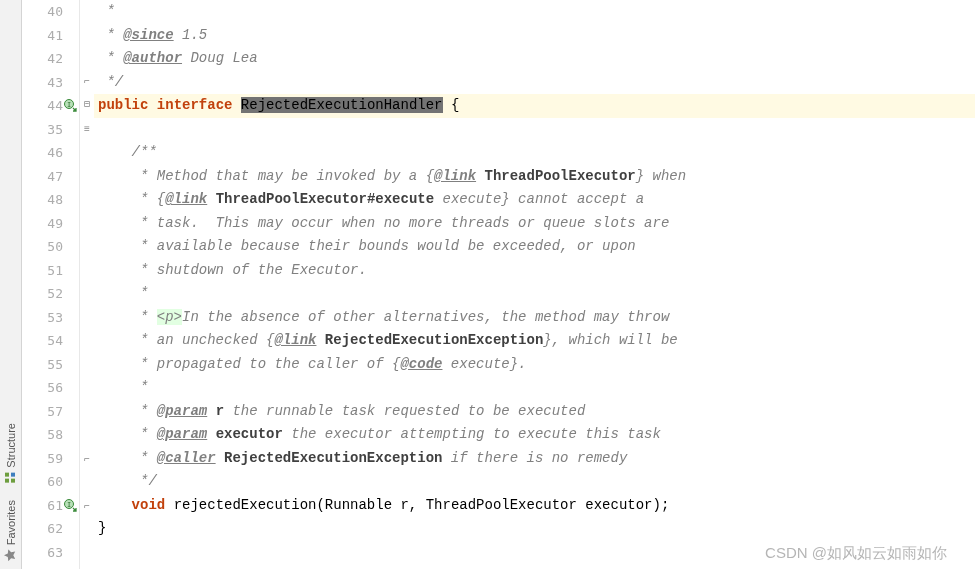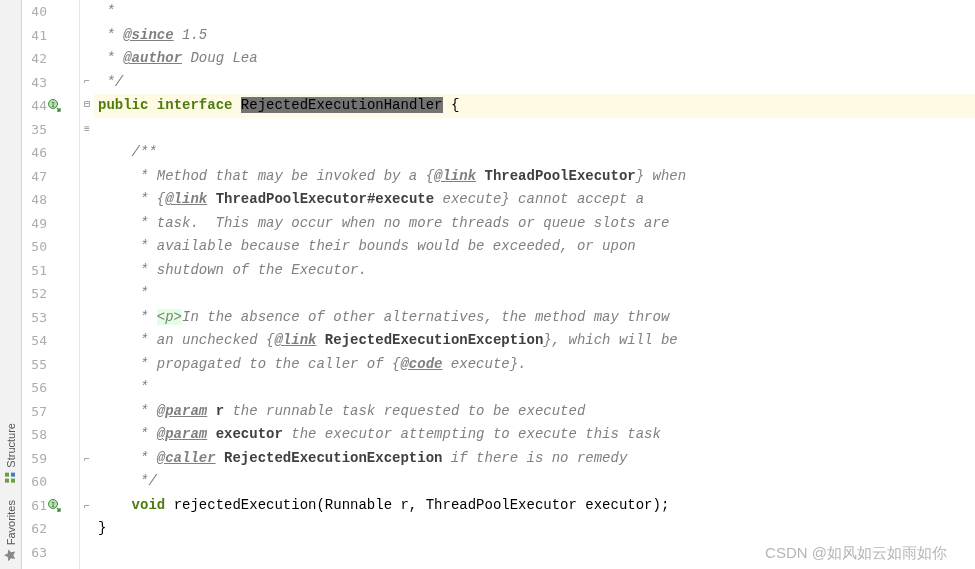--- a/index.html
+++ b/index.html
@@ -1,31 +1,31 @@
 <!DOCTYPE html>
 <html><head>
 <meta charset="utf-8">
 <style>
 * { margin:0; padding:0; box-sizing:border-box; }
 body { font-family:Consolas,"Courier New",monospace; font-size:14px; background:#fff; overflow:hidden; }
 .container { display:flex; width:975px; height:569px; position:relative; }
 .side-tabs { width:22px; background:#f2f2f2; border-right:1px solid #d4d4d4; display:flex; flex-direction:column; justify-content:flex-end; }
 .side-tab { writing-mode:vertical-rl; transform:rotate(180deg); padding:8px 3px; font-size:11px; color:#555; font-family:Arial,sans-serif; cursor:pointer; display:flex; align-items:center; gap:4px; }
 .tab-icon { width:12px; height:12px; display:inline-block; transform:rotate(90deg); }
-.gutter { width:58px; background:#fff; border-right:1px solid #e8e8e8; text-align:right; padding-right:32px; color:#adadad; font-size:13px; line-height:23.5px; user-select:none; position:relative; font-family:Consolas,monospace; }
+.gutter { width:58px; background:#fff; border-right:1px solid #e8e8e8; text-align:right; padding-right:16px; color:#adadad; font-size:13px; line-height:23.5px; user-select:none; position:relative; font-family:Consolas,monospace; }
 .gutter-row { height:23.5px; position:relative; }
 .marker { position:absolute; right:-15px; top:3px; width:14px; height:14px; }
 .fold-col { width:14px; background:#fff; position:relative; }
 .fold-mark { position:absolute; left:2px; width:10px; height:10px; color:#888; font-size:10px; line-height:10px; text-align:center; }
 .editor { flex:1; position:relative; overflow:hidden; font-family:Consolas,"Courier New",monospace; }
 .line { height:23.5px; line-height:23.5px; white-space:pre; padding-left:4px; font-style:italic; }
 .line.no-it { font-style:normal; }
 .line.hl { background:#fffae3; }
 .c-gray { color:#808080; }
-.c-kw { color:#4d7c0f; font-weight:bold; font-style:normal; }
+.c-kw { color:#c2410c; font-weight:bold; font-style:normal; }
 .c-tag { color:#808080; font-weight:bold; text-decoration:underline; }
 .c-type { color:#404040; font-style:normal; font-weight:bold; }
 .c-id { color:#000; font-style:normal; }
 .c-sel { background:#737373; font-style:normal; }
 .c-ptag { background:#e2ffe2; color:#808080; }
 .c-method { color:#000; font-style:normal; }
 .c-text { color:#808080; }
 .watermark { position:absolute; right:28px; bottom:6px; font-size:15px; color:rgba(120,120,120,0.55); font-style:normal; font-family:Arial,sans-serif; }
 </style>
 </head>

